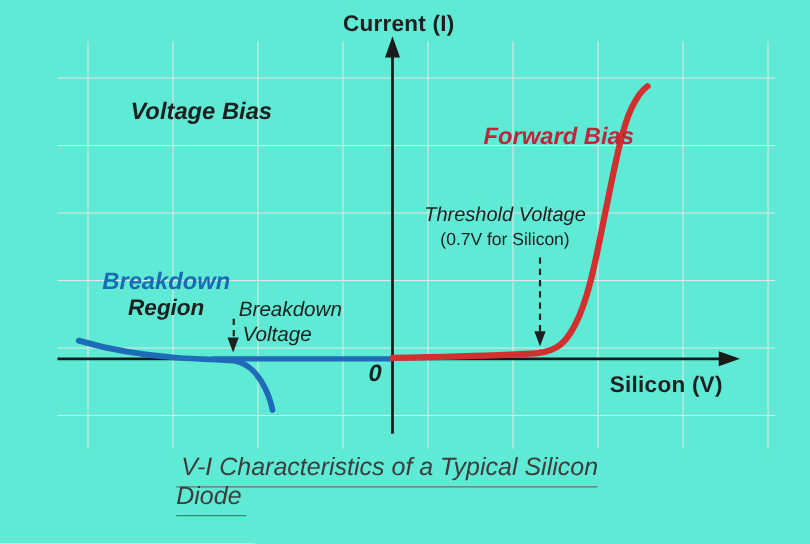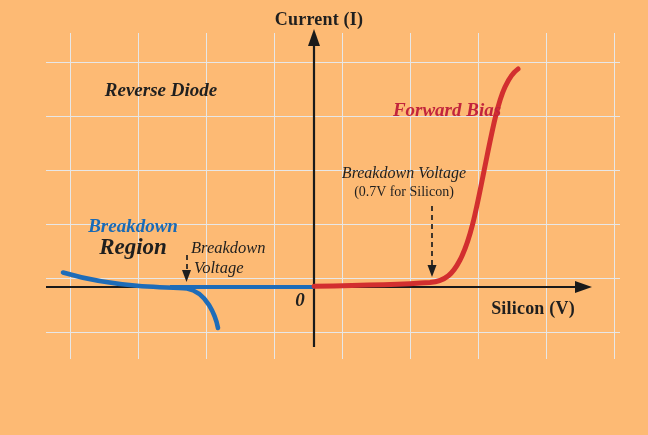--- a/index.html
+++ b/index.html
@@ -1,20 +1,20 @@
 <!DOCTYPE html>
 <html><head>
 <meta charset="utf-8">
 <style>
   html,body{margin:0;padding:0;background:#fff;}
   .canvas{
     position:relative;
     width:648px;height:435px;
-    background:#fdba74;
-    font-family:Liberation Serif, serif;
+    background:#5eead4;
+    font-family:Liberation Sans, sans-serif;
     overflow:hidden;
   }
   .plot-grid{
     position:absolute;left:46px;top:33px;width:574px;height:326px;
     background-image:
       linear-gradient(to right,#e7e7e7 1px,transparent 1px),
       linear-gradient(to bottom,#e7e7e7 1px,transparent 1px);
     background-size:68px 54px;
     background-position:24px 29px;
   }
@@ -65,35 +65,38 @@
     <polygon points="432,277 427.5,265 436.5,265" fill="#1f1f1f"></polygon>
 
     <line x1="187" y1="255" x2="187" y2="271" stroke-width="1.7" stroke-dasharray="5,4" stroke="#1f1f1f"></line>
     <polygon points="186.5,282 182,270 191,270" fill="#1f1f1f"></polygon>
   </svg>
 
   <div class="lbl center axis-label" style="left:319px;top:19px;">Current (I)</div>
 
   <div class="lbl center axis-label" style="left:533px;top:308px;">Silicon (V)</div>
 
-  <div class="lbl center bias-label" style="left:161px;top:90px;">Reverse Diode</div>
+  <div class="lbl center bias-label" style="left:161px;top:90px;">Voltage Bias</div>
 
   <div class="lbl center bias-label forward" style="left:447px;top:90px;margin-top:20px;">Forward Bias</div>
 
   <div class="lbl center annot" style="left:404px;top:182px;">
-    <div>Breakdown Voltage</div>
+    <div>Threshold Voltage</div>
     <div class="roman">(0.7V for Silicon)</div>
   </div>
 
   <div class="lbl center bd-region" style="left:133px;top:236px;">
     <div class="bias-label blue-text" style="font-size:19px;">Breakdown</div>
-    <div class="bias-label" style="font-size:23px;">Region</div>
+    <div class="bias-label" style="font-size:18px;">Region</div>
   </div>
 
   <div class="lbl bd-voltage" style="left:191px;top:238px;">
     <div>Breakdown</div>
     <div style="padding-left:3px;">Voltage</div>
   </div>
 
   <div class="lbl center origin-label" style="left:300px;top:300px;">0</div>
 
+  <div class="title-wrap">
+    <span class="title-text">V-I Characteristics of a Typical Silicon Diode</span>
+  </div>
 
 </div>
 
 </body></html>

